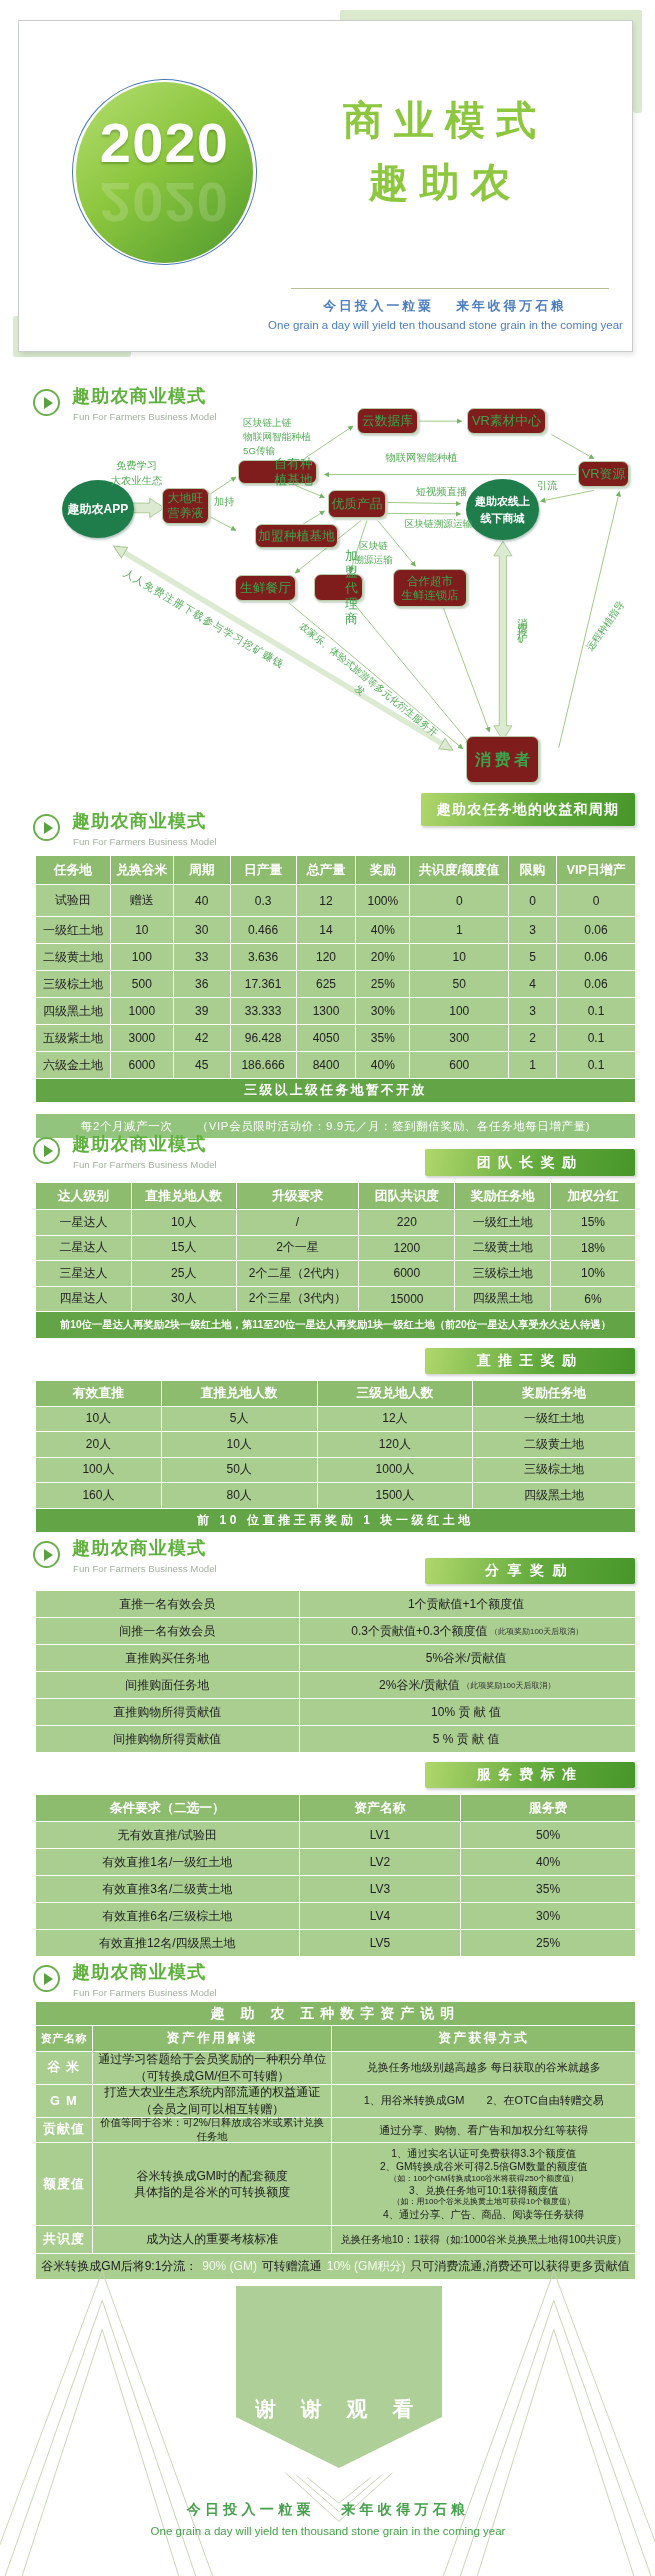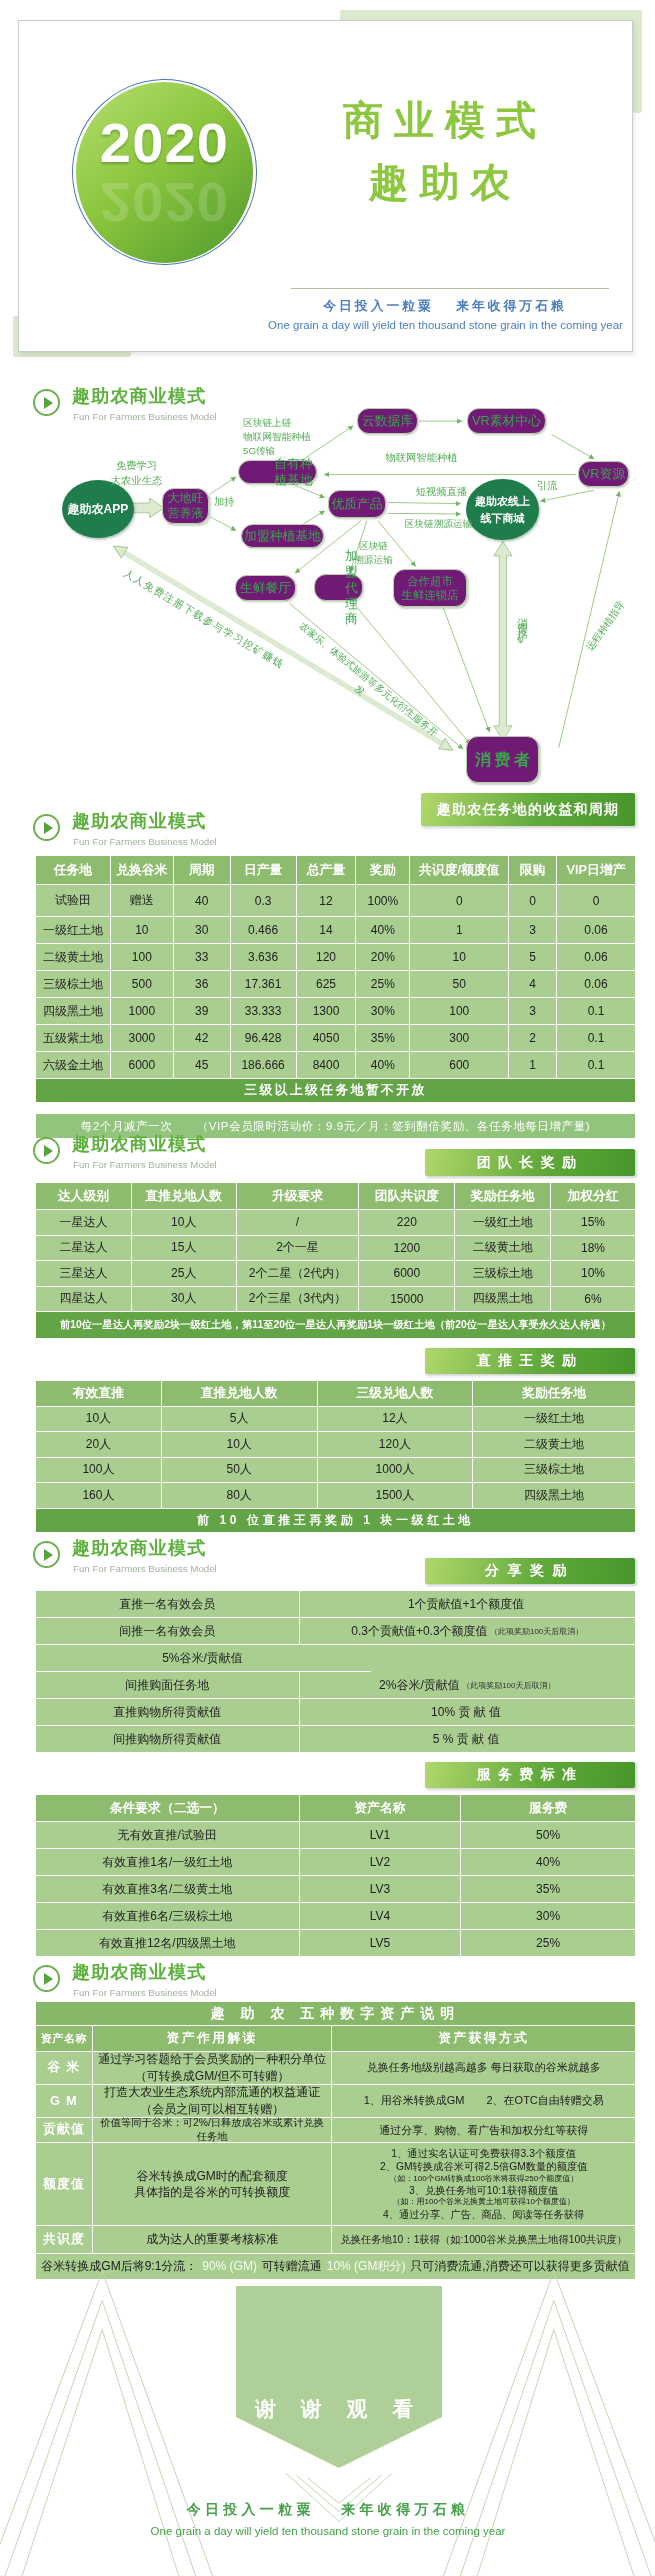--- a/index.html
+++ b/index.html
@@ -90,21 +90,21 @@
            font-size:12px; line-height:1.35; border-right:1.8px solid #fff; border-bottom:1.8px solid #fff; text-align:center; padding:1.2px 3.6px; }
   .a-gain { width:50.5%; display:flex; flex-direction:column; align-items:center; justify-content:center; color:#1c1c1c;
             font-size:11px; line-height:1.3; border-bottom:1.8px solid #fff; text-align:center; padding:1.2px 3.6px; }
   .a-small { font-size:8px; }
   .a-foot { height:25.5px; background:#a9ce90; display:flex; align-items:center; justify-content:center; gap:4.9px;
             font-size:12px; color:#1b1b1b; border-bottom:1.8px solid #fff; }
   .a-hl { color:#f6fcf0; }
 
   
   #diagram { position:absolute; left:21px; top:364px; width:613px; height:425px; }
-  .nbox { position:absolute; background:#701a75; border:0.9px solid #b8cdaa; border-radius:12px; color:#3aa34c;
+  .nbox { position:absolute; background:#7f1d1d; border:0.9px solid #b8cdaa; border-radius:7px; color:#3aa34c;
           display:flex; flex-direction:column; align-items:center; justify-content:center; font-size:12.8px;
           box-shadow:1.2px 1.2px 1.8px rgba(110,140,100,.35); line-height:1.25; text-align:center; }
   .ncircle { position:absolute; background:#1f7d4c; border-radius:50%; color:#fff; font-weight:bold;
              display:flex; flex-direction:column; align-items:center; justify-content:center; text-align:center;
              box-shadow:1.2px 1.8px 2.4px rgba(0,60,30,.3); }
   .dlabel { position:absolute; color:#55ab57; font-size:9.7px; line-height:1.45; text-align:center; }
 
   
   .banner { position:absolute; left:236px; top:2286px; width:206px; height:182px; background:#aecf97;
             clip-path:polygon(0 0,100% 0,100% 72%,50% 100%,0 72%); }
@@ -186,21 +186,21 @@
     <div class="ncircle" style="left:4.9px; top:116px; width:72px; height:58px; font-size:12px;margin-left:36px;">
       <span>趣助农APP</span>
     </div>
     <div class="nbox" style="left:141px; top:124px; width:47px; height:36px; font-size:12px;">
       <span>大地旺</span>
       <span>营养液</span>
     </div>
     <div class="nbox" style="left:217px; top:96px; width:79px; height:24px;padding-left:32px;">
       <span>自有种植基地</span>
     </div>
-    <div class="nbox" style="left:220px; top:160px; width:83px; height:24px;">
+    <div class="nbox" style="left:234px; top:160px; width:83px; height:24px;">
       <span>加盟种植基地</span>
     </div>
     <div class="nbox" style="left:336px; top:44px; width:61px; height:25.5px;">
       <span>云数据库</span>
     </div>
     <div class="nbox" style="left:446px; top:44px; width:79px; height:25.5px;">
       <span>VR素材中心</span>
     </div>
     <div class="nbox" style="left:557px; top:97px; width:51px; height:25.5px;">
       <span>VR资源</span>
@@ -453,20 +453,21 @@
         </div>
     </div>
     <div class="share-row">
       <div class="share-l">间推一名有效会员</div>
       <div class="share-r">
           <span>0.3个贡献值+0.3个额度值</span>
           <span class="share-note">（此项奖励100天后取消）</span>
         </div>
     </div>
     <div class="share-row">
+      <div class="share-l">直推购买任务地</div>
       <div class="share-r">
           <span>5%谷米/贡献值</span>
           <span class="share-note"></span>
         </div>
     </div>
     <div class="share-row">
       <div class="share-l">间推购面任务地</div>
       <div class="share-r">
           <span>2%谷米/贡献值</span>
           <span class="share-note">（此项奖励100天后取消）</span>

